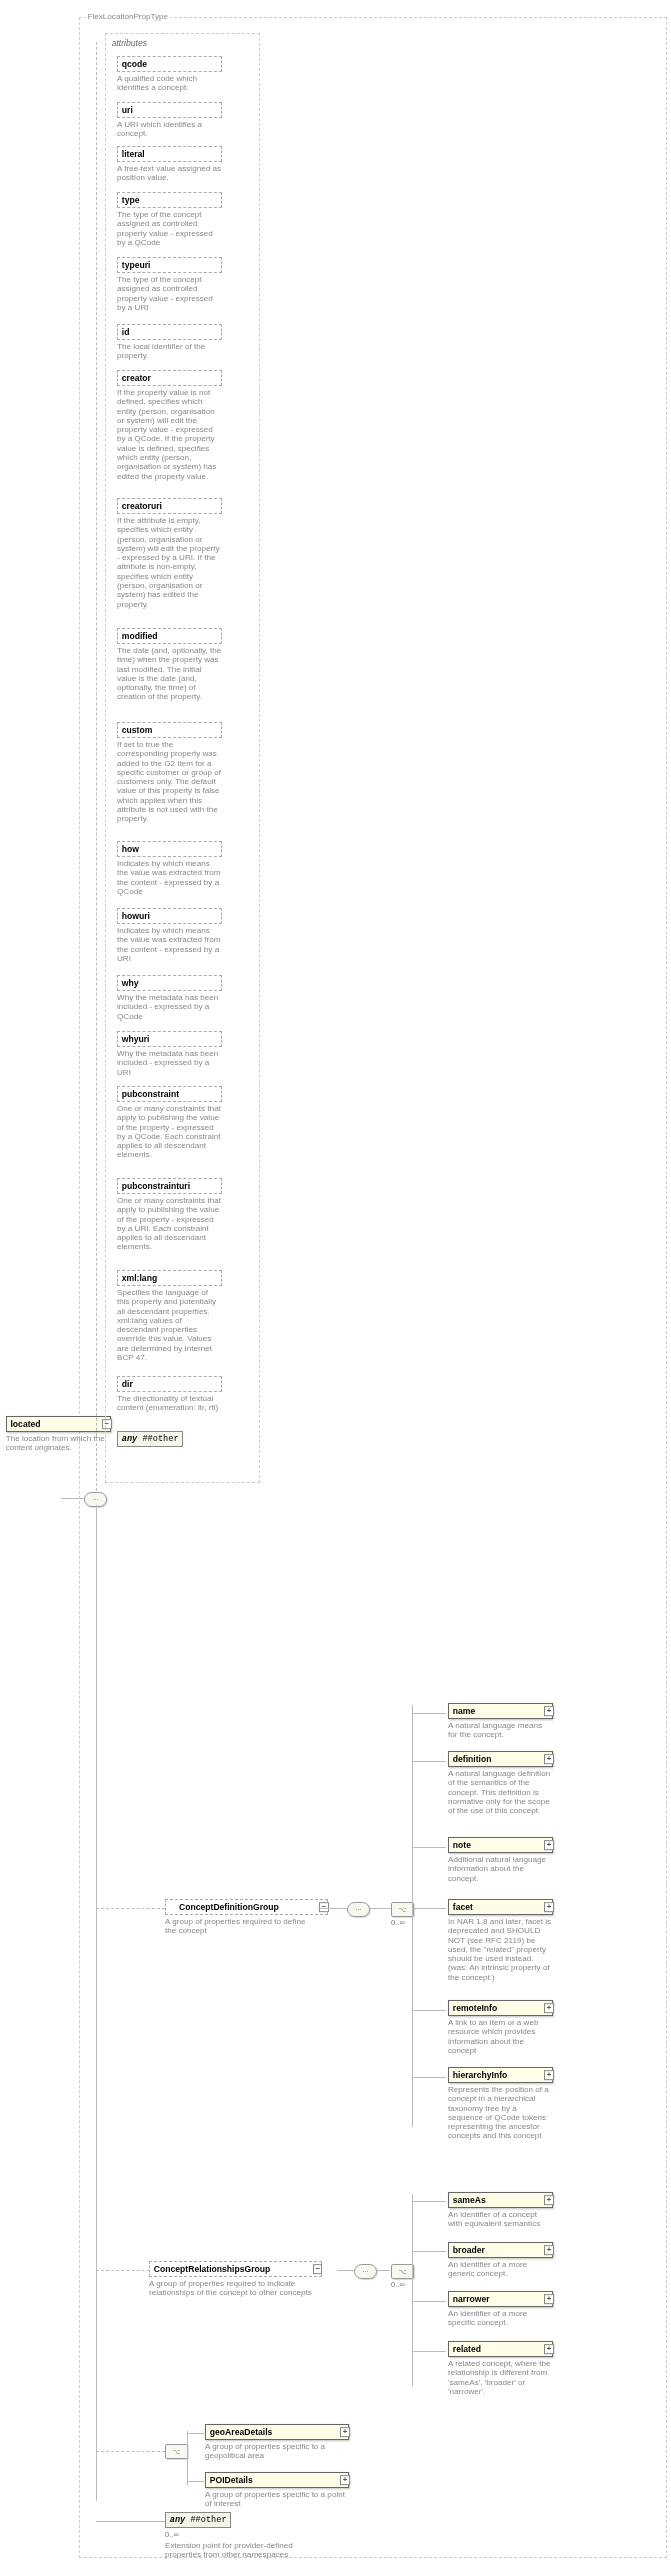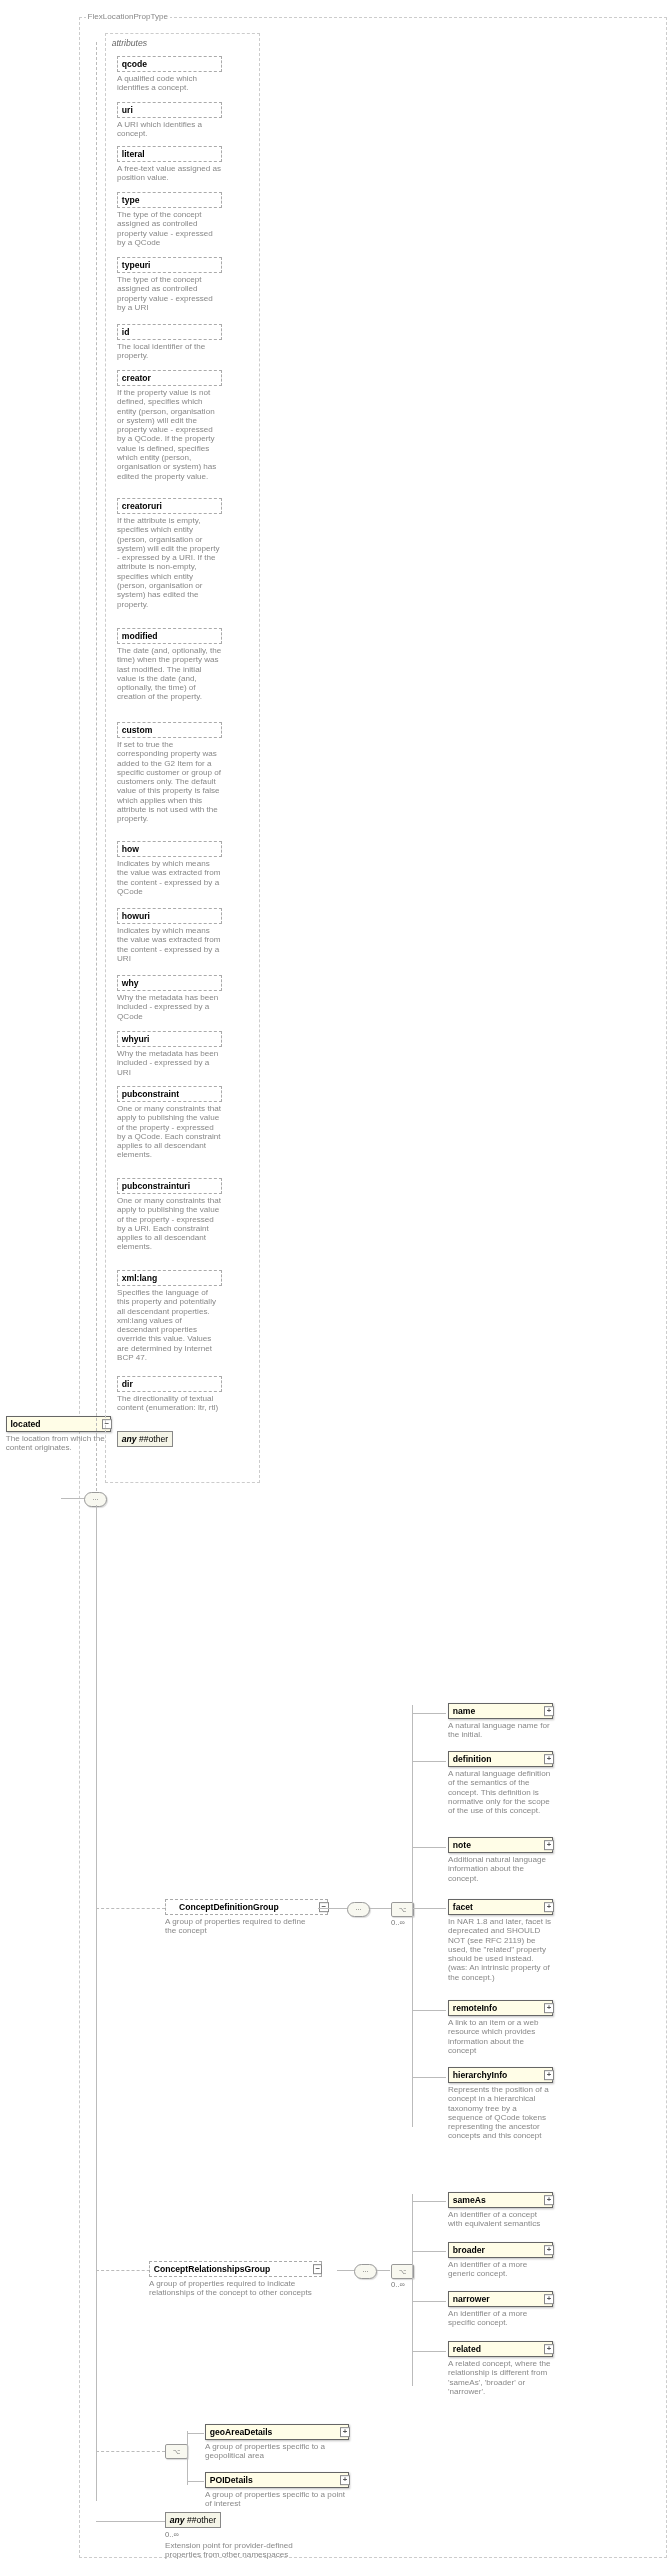--- a/index.html
+++ b/index.html
@@ -115,20 +115,21 @@
     font-style: italic;
     color: #666;
     font-size: 8.6px;
   }
   .any-box {
     border: 1px solid #888;
     padding: 1.9px 3.8px;
     font-size: 8.6px;
     background: #f5f5e8;
     display: inline-block;
+    font-family: Liberation Mono, monospace;
   }
   .any-box .kw { font-style: italic; font-weight: bold; }
 </style>
 </head>
 <body>
 
 <div class="canvas">
 
   <div class="dashed-frame" style="left:79px; top:17px; width:586px; height:2539px;">
     <div class="frame-label">FlexLocationPropType</div>
@@ -259,21 +260,21 @@
   <div class="conn-sym conn-round" style="left:347px; top:1902px;">···</div>
   <div class="hline" style="left:370px; top:1908px; width:21px;"></div>
   <div class="conn-sym" style="left:391px; top:1902px;">⌥</div>
   <div class="card-label" style="left:391px; top:1918px;">0..∞</div>
 
   <div class="vline" style="left:412px; top:1705px; height:422px;"></div>
 
   <div class="hline" style="left:412px; top:1713px; width:34px;"></div>
   <div class="node" style="left:448px; top:1703px;">
     <div class="solid-box"><span>name</span><span class="expand-mark">+</span></div>
-    <div class="desc">A natural language name for the initial.</div>
+    <div class="desc">A natural language means for the concept.</div>
   </div>
 
   <div class="hline" style="left:412px; top:1761px; width:34px;"></div>
   <div class="node" style="left:448px; top:1751px;">
     <div class="solid-box"><span>definition</span><span class="expand-mark">+</span></div>
     <div class="desc">A natural language definition of the semantics of the concept. This definition is normative only for the scope of the use of this concept.</div>
   </div>
 
   <div class="hline" style="left:412px; top:1847px; width:34px;"></div>
   <div class="node" style="left:448px; top:1837px;">

